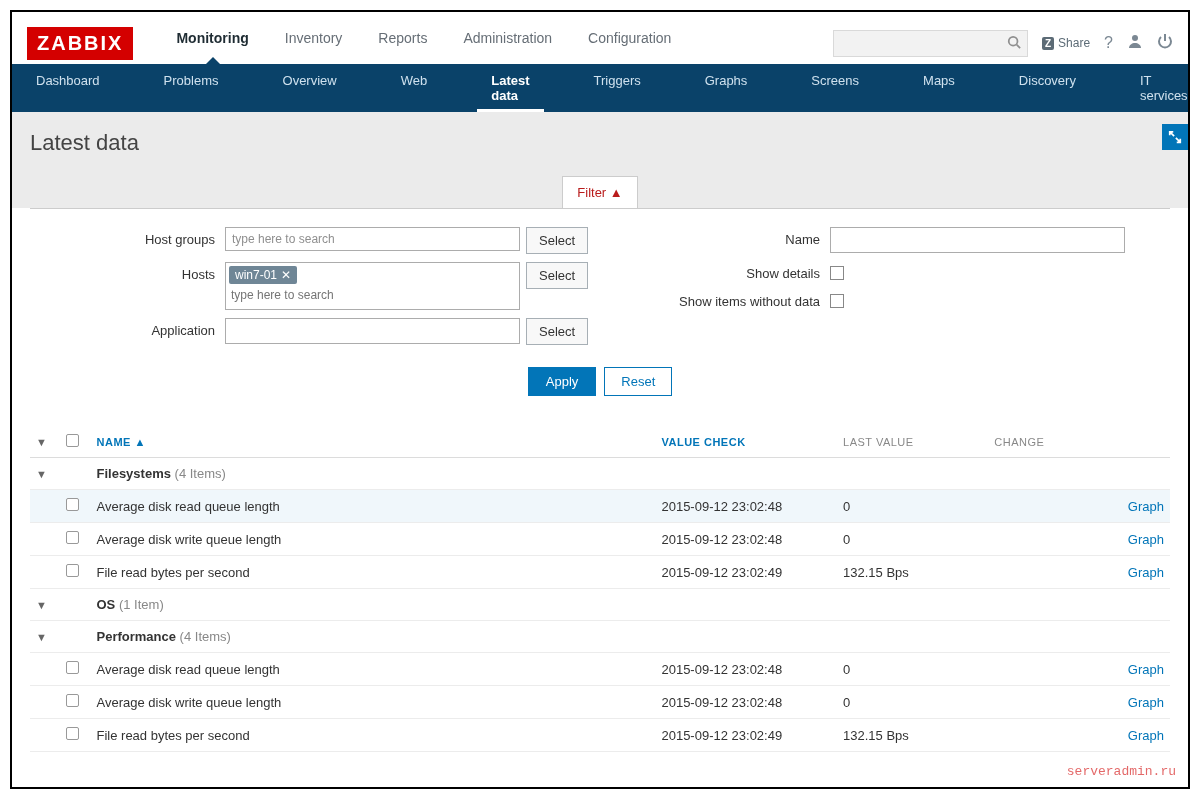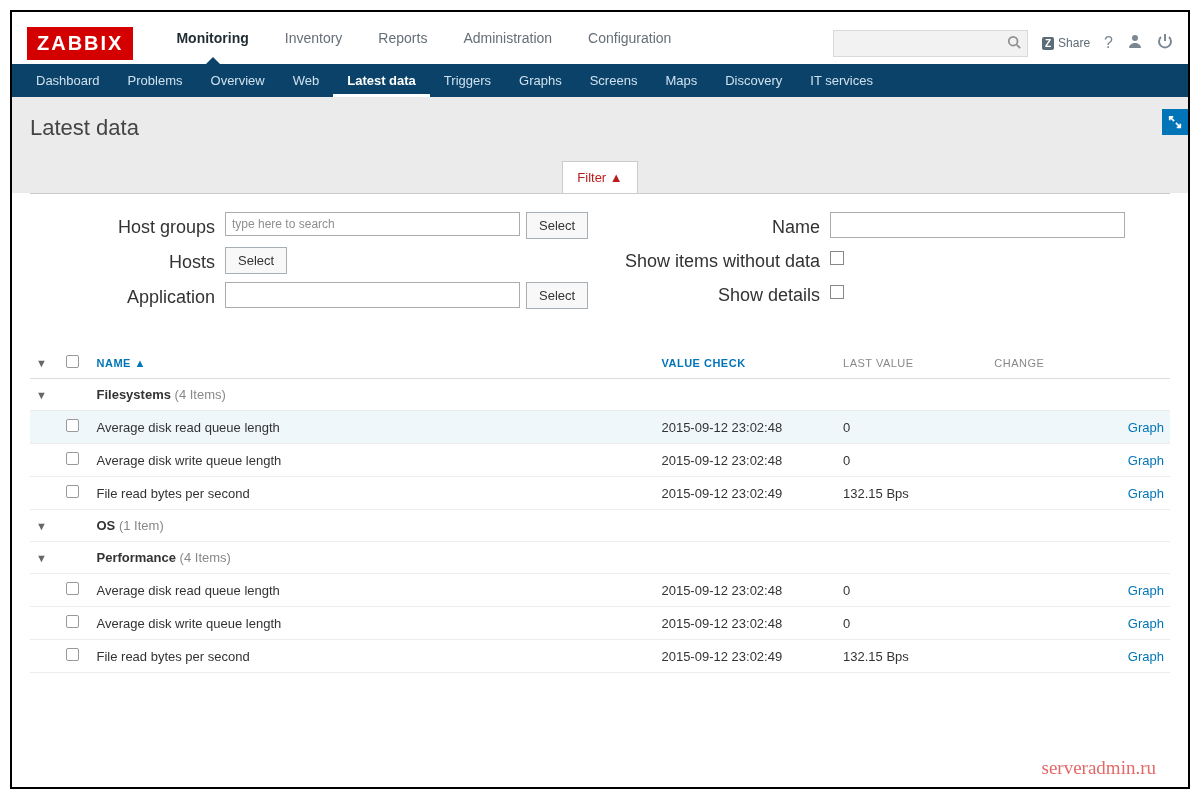--- a/index.html
+++ b/index.html
@@ -10,34 +10,34 @@
 .mainnav { display: flex; margin-left: 25px; }
 .mainnav a { color: #666e76; text-decoration: none; padding: 8px 18px 18px 18px; font-size: 14px; position: relative; }
 .mainnav a.active { color: #1f2c33; font-weight: bold; }
 .mainnav a.active::after { content: ""; position: absolute; bottom: -1px; left: 50%; transform: translateX(-50%); width: 0; height: 0; border-left: 8px solid transparent; border-right: 8px solid transparent; border-bottom: 8px solid #0a4269; }
 .rightbar { margin-left: auto; display: flex; align-items: center; gap: 14px; }
 .search { width: 195px; height: 27px; background: #f2f2f2; border: 1px solid #d9d9d9; position: relative; }
 .search-icon { position: absolute; right: 6px; top: 4px; color: #8f8f8f; font-size: 14px; }
 .share { font-size: 12px; color: #5c6b76; display: flex; align-items: center; gap: 4px; }
 .share-box { display: inline-block; background: #5c6b76; color: #fff; font-size: 10px; padding: 1px 3px; border-radius: 2px; font-weight: bold; }
 .icon-btn { color: #7b8893; font-size: 16px; cursor: pointer; }
-.subnav { background: #0a4269; display: flex; padding: 0 10px; }
+.subnav { background: #0a4269; display: flex; padding: 0 10px; gap: 36px; }
 .subnav a { color: #cfe1ee; text-decoration: none; padding: 9px 14px; font-size: 13px; }
 .subnav a.active { color: #fff; font-weight: bold; border-bottom: 3px solid #fff; padding-bottom: 6px; }
 .page-head { background: #ebebeb; padding: 18px 18px 0 18px; position: relative; }
 .page-title { font-size: 22px; font-weight: normal; color: #444; }
 .fullscreen { position: absolute; right: 0; top: 12px; width: 26px; height: 26px; background: #0275b8; color: #fff; display: flex; align-items: center; justify-content: center; font-size: 14px; }
 .filter-tab-row { display: flex; justify-content: center; margin-top: 20px; }
 .filter-tab { background: #fff; border: 1px solid #ccc; border-bottom: none; padding: 8px 14px; font-size: 13px; color: #b91c1c; }
 .filter-box { background: #fff; border-top: 1px solid #ccc; margin: 0 18px; padding: 18px 0 14px 0; }
 .filter-grid { display: flex; }
 .filter-left { width: 570px; }
 .filter-right { flex: 1; }
 .filter-row { display: flex; align-items: flex-start; margin-bottom: 8px; }
-.filter-label { width: 195px; text-align: right; padding-right: 10px; padding-top: 5px; color: #333; font-size: 18px; }
+.filter-label { width: 195px; text-align: right; padding-right: 10px; padding-top: 5px; color: #333; font-size: 13px; }
 .filter-input-wrap { display: flex; align-items: flex-start; gap: 6px; }
 .input-box { border: 1px solid #acacac; padding: 4px 6px; width: 295px; min-height: 18px; font-size: 12px; color: #8f8f8f; }
 .multiselect { border: 1px solid #acacac; width: 295px; padding: 3px; }
 .tag { display: inline-block; background: #6f8696; color: #fff; padding: 2px 6px; font-size: 12px; border-radius: 2px; }
 .tag-x { margin-left: 4px; cursor: pointer; }
 .ms-input { border: none; width: 100%; padding: 4px 2px; font-size: 12px; color: #8f8f8f; outline: none; }
 .btn-select { border: 1px solid #a7afb5; background: #f8f8f8; padding: 5px 12px; font-size: 13px; color: #333; cursor: pointer; }
 .filter-right .filter-label { width: 230px; }
 .text-input { border: 1px solid #acacac; width: 295px; height: 26px; padding: 0 6px; }
 .checkbox { width: 14px; height: 14px; border: 1px solid #888; background: #fff; display: inline-block; vertical-align: middle; margin-top: 5px; }
@@ -57,21 +57,21 @@
 .expand { color: #666; font-size: 11px; cursor: pointer; display: inline-block; width: 12px; }
 .cb { width: 13px; height: 13px; border: 1px solid #999; border-radius: 2px; display: inline-block; background: #fff; }
 .link { color: #0275b8; cursor: pointer; }
 .col-exp { width: 30px; }
 .col-cb { width: 30px; }
 .col-name { width: 560px; }
 .col-lc { width: 180px; }
 .col-lv { width: 150px; }
 .col-ch { width: 120px; }
 .col-act { width: 60px; text-align: right; }
-.watermark { position: absolute; right: 32px; bottom: 8px; color: #d44; font-family: Liberation Serif, serif; font-size: 19px; opacity: 0.8; pointer-events: none; }
+.watermark { position: absolute; right: 12px; bottom: 8px; color: #d44; font-family: Liberation Mono, monospace; font-size: 13px; opacity: 0.8; pointer-events: none; }
 </style>
 </head>
 <body>
 
 <div class="frame">
   <div class="topbar">
     <div class="logo">ZABBIX</div>
     <nav class="mainnav">
         <a class="active">Monitoring</a>
         <a>Inventory</a>
@@ -140,45 +140,53 @@
         <div class="filter-row">
           <div class="filter-label">Host groups</div>
           <div class="filter-input-wrap">
             <div class="input-box"><span>type here to search</span></div>
             <button class="btn-select">Select</button>
           </div>
         </div>
         <div class="filter-row">
           <div class="filter-label">Hosts</div>
           <div class="filter-input-wrap">
+            <div class="multiselect">
+              <span class="tag"><span>win7-01</span><span class="tag-x">✕</span></span>
+              <input class="ms-input" placeholder="type here to search" style="">
+            </div>
             <button class="btn-select">Select</button>
           </div>
         </div>
         <div class="filter-row">
           <div class="filter-label">Application</div>
           <div class="filter-input-wrap">
             <input class="text-input" style="width: 295px;">
             <button class="btn-select">Select</button>
           </div>
         </div>
       </div>
       <div class="filter-right">
         <div class="filter-row">
           <div class="filter-label">Name</div>
           <input class="text-input" style="">
         </div>
         <div class="filter-row">
+          <div class="filter-label">Show details</div>
+          <span class="checkbox"></span>
+        </div>
+        <div class="filter-row">
           <div class="filter-label">Show items without data</div>
           <span class="checkbox"></span>
         </div>
-        <div class="filter-row">
-          <div class="filter-label">Show details</div>
-          <span class="checkbox"></span>
-        </div>
       </div>
+    </div>
+    <div class="filter-actions">
+      <button class="btn-apply">Apply</button>
+      <button class="btn-reset">Reset</button>
     </div>
   </div>
 
   <div class="table-wrap">
     <table>
       <thead>
         <tr>
           <th class="col-exp"><span class="expand">▼</span></th>
           <th class="col-cb"><span class="cb"></span></th>
           <th class="col-name name-col">NAME ▲</th>

